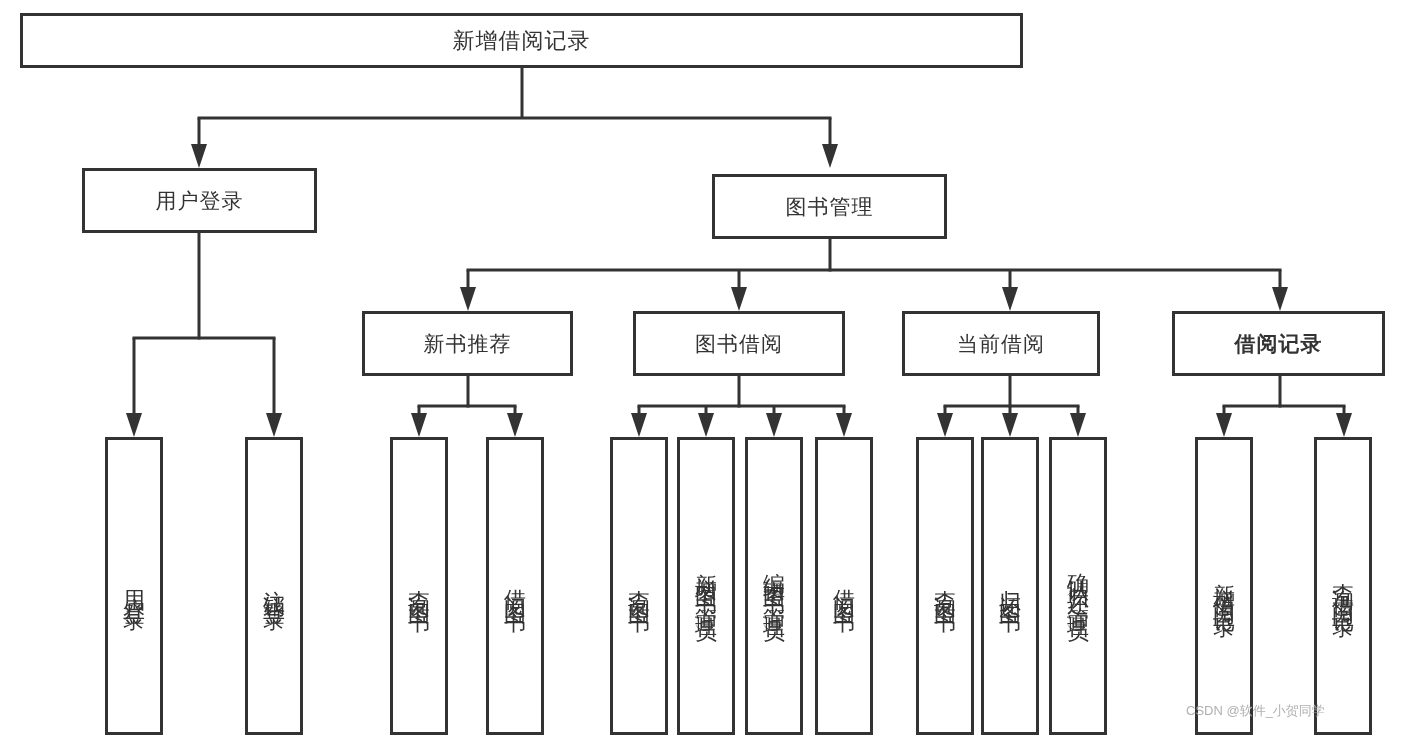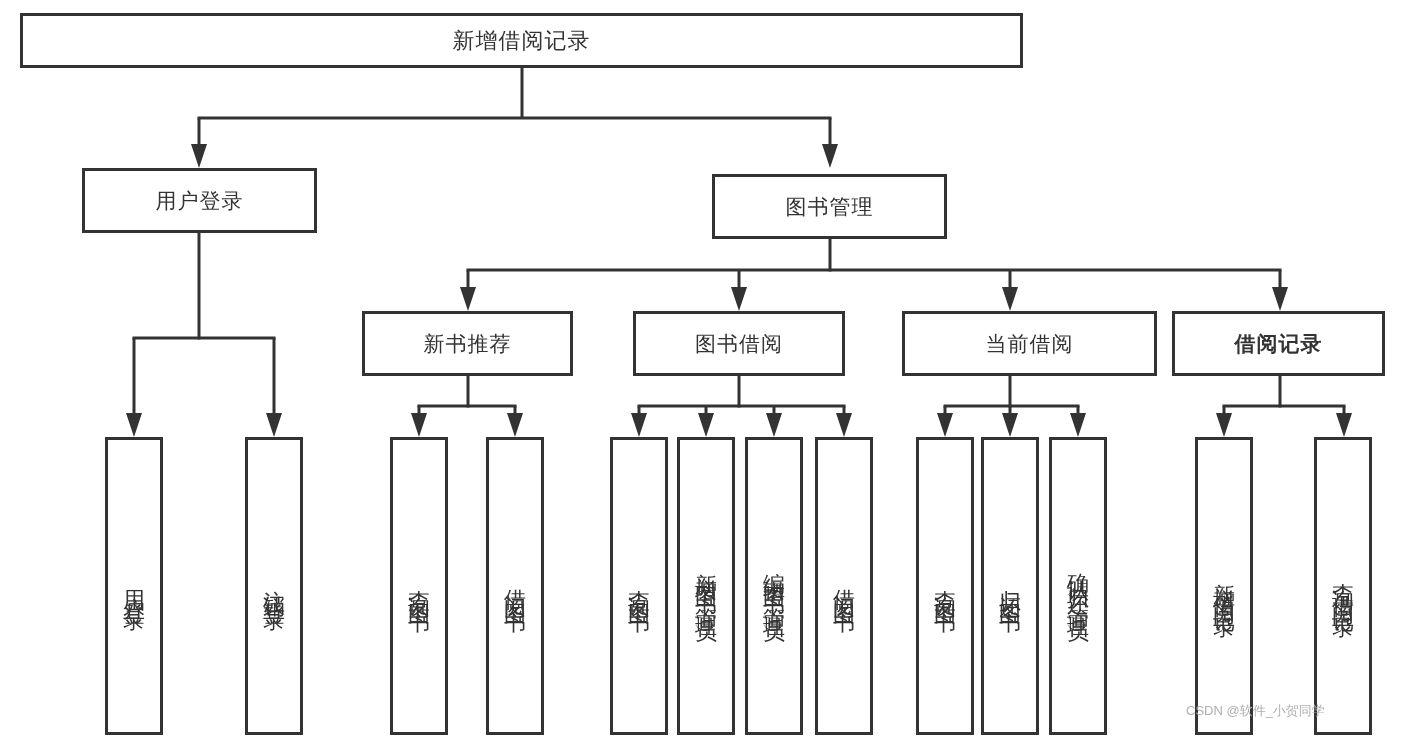--- a/index.html
+++ b/index.html
@@ -160,21 +160,21 @@
   <div class="node hnode" style="left:712px; top:168px; width:235px;margin-top:6px;">
     <span>图书管理</span>
   </div>
 
   <div class="node hnode" style="left:633px; top:311px; width:212px;">
     <span>图书借阅</span>
   </div>
   <div class="node hnode" style="left:362px; top:311px; width:211px;">
     <span>新书推荐</span>
   </div>
-  <div class="node hnode" style="left:902px; top:311px; width:255px;">
+  <div class="node hnode" style="left:902px; top:311px; width:198px;">
     <span>当前借阅</span>
   </div>
   <div class="node hnode" style="left:1172px; top:311px; width:213px;font-weight:bold;">
     <span>借阅记录</span>
   </div>
 
   <div class="leaf" style="left:105px;">
     <span class="vtext">用户登录</span>
   </div>
   <div class="leaf" style="left:245px;">

